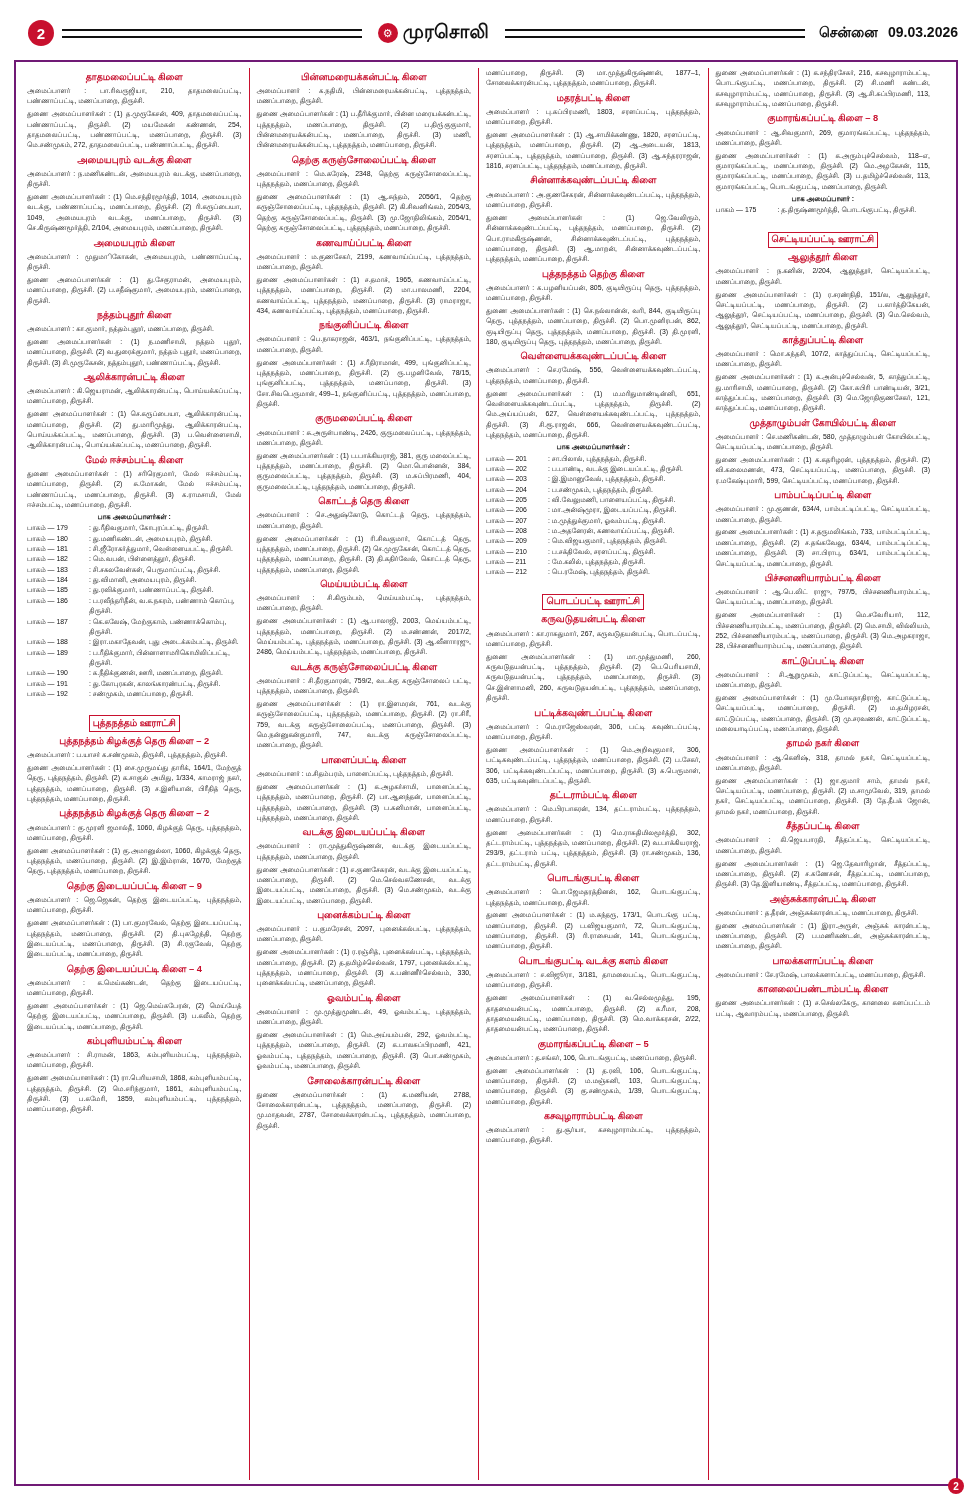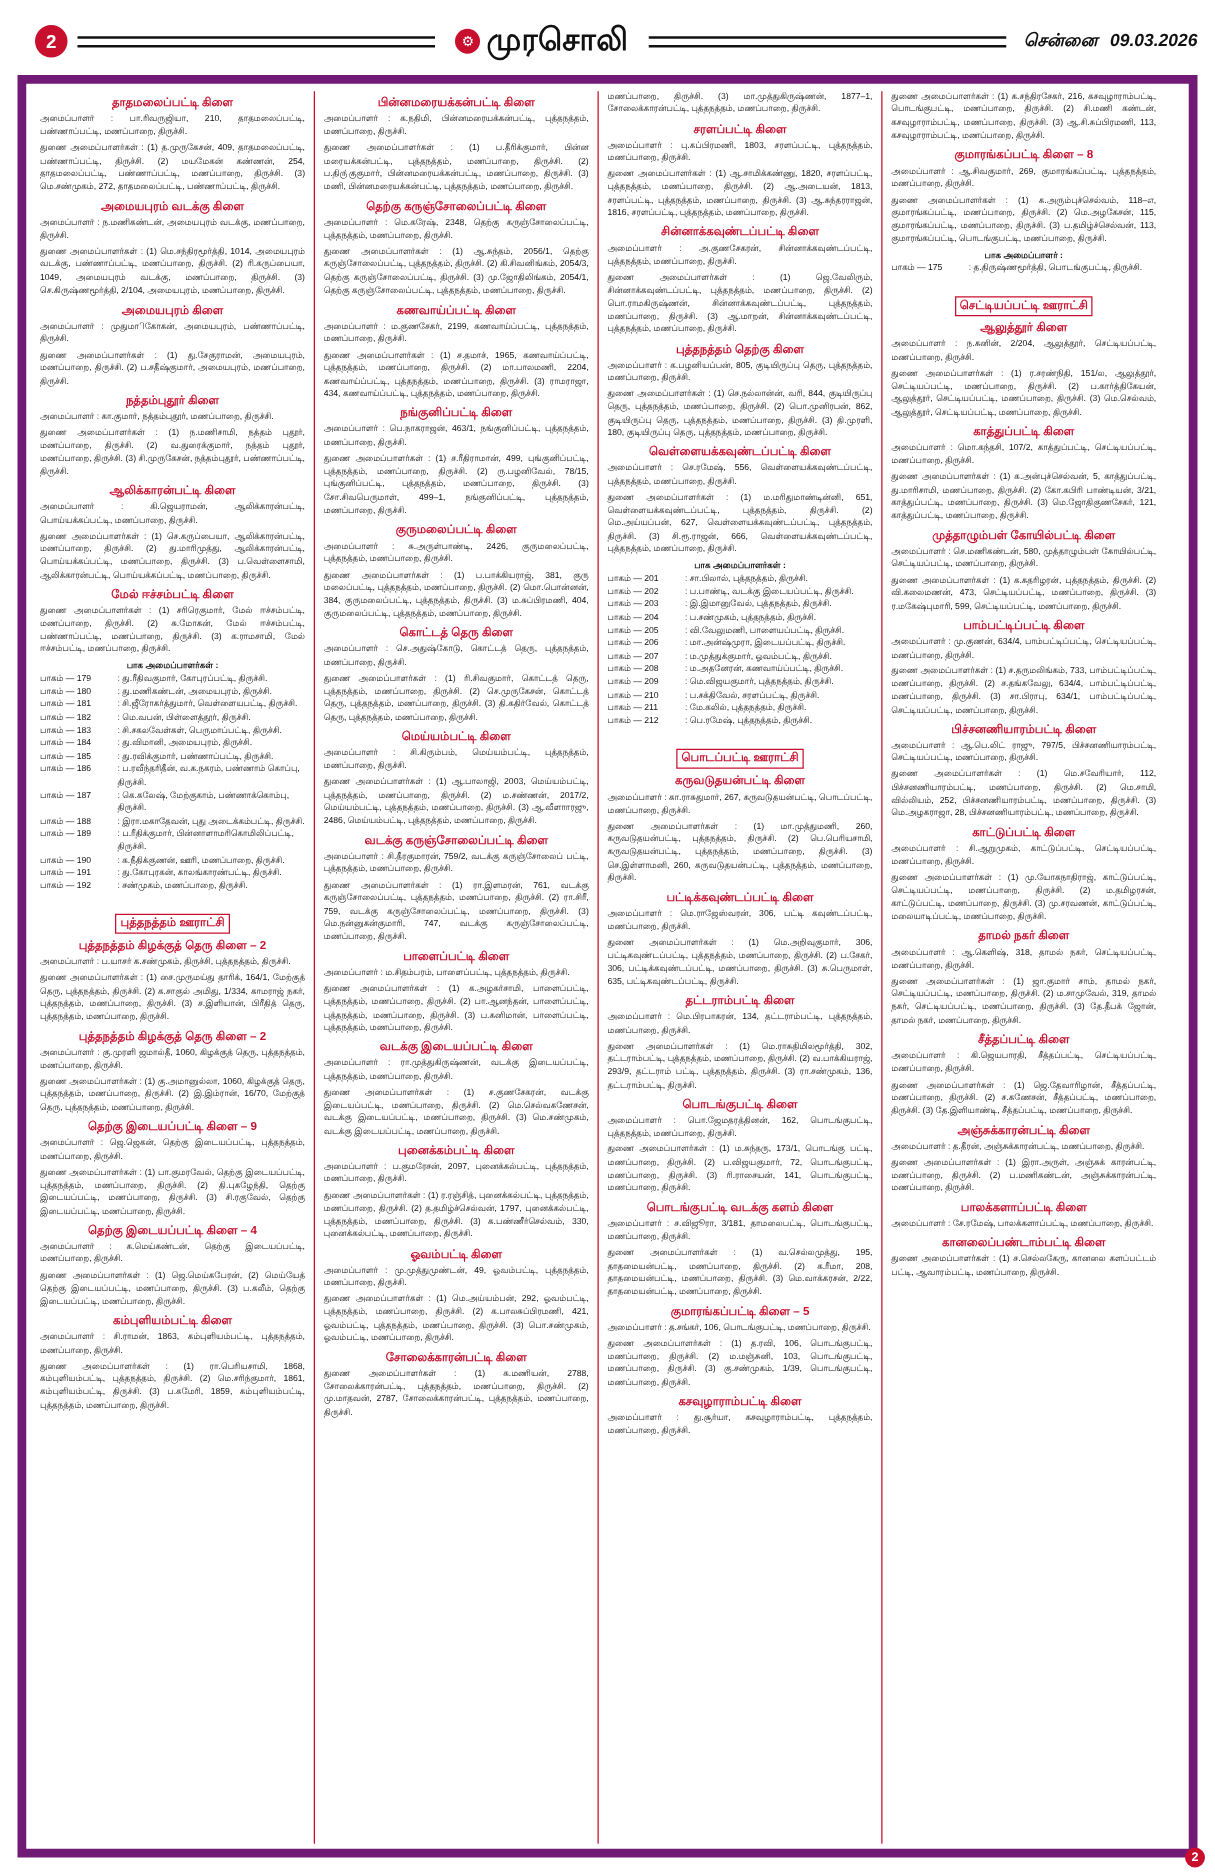--- a/index.html
+++ b/index.html
@@ -45,38 +45,37 @@
     display: flex; align-items: center; gap: 5px;
     padding: 0 8px;
   }
   .nameplate .emblem {
     width: 20px; height: 20px; border-radius: 50%;
     background: #c8102e;
     display: flex; align-items: center; justify-content: center;
     color: #fff; font-size: 11px;
   }
   .nameplate .title {
-    font-size: 25px; font-weight: bold; color: #111;
+    font-size: 19px; font-weight: bold; color: #111;
     letter-spacing: .2px;
   }
   .edition {
     flex: 0 0 auto;
     font-size: 14px; font-weight: bold; color: #111;
     padding-left: 6px;
     white-space: nowrap;
-    font-style: italic;
   }
   .edition .city { margin-right: 10px; }
 
   
   .frame {
     position: absolute;
     left: 14px; right: 14px;
     top: 60px; bottom: 14px;
-    border: 7px solid #701a75;
+    border: 2px solid #701a75;
     padding: 6px 19px 4px 4px;
   }
   .cols {
     display: flex;
     height: 100%;
   }
   .col {
     flex: 1 1 0;
     padding: 0 7px;
     overflow: hidden;
@@ -284,21 +283,21 @@
           <div class="para">அமைப்பாளர் : ப.குமரேசன், 2097, புனைக்கல்பட்டி, புத்தநத்தம், மணப்பாறை, திருச்சி.</div>
           <div class="para">துணை அமைப்பாளர்கள் : (1) ர.ரஞ்சித், புனைக்கல்பட்டி, புத்தநத்தம், மணப்பாறை, திருச்சி. (2) த.தமிழ்ச்செல்வன், 1797, புனைக்கல்பட்டி, புத்தநத்தம், மணப்பாறை, திருச்சி. (3) க.பண்ணீர்செல்வம், 330, புனைக்கல்பட்டி, மணப்பாறை, திருச்சி.</div>
           <div class="head">ஓவம்பட்டி கிளை</div>
           <div class="para">அமைப்பாளர் : மு.முத்துமுண்டன், 49, ஓவம்பட்டி, புத்தநத்தம், மணப்பாறை, திருச்சி.</div>
           <div class="para">துணை அமைப்பாளர்கள் : (1) மெ.அய்யம்பன், 292, ஓவம்பட்டி, புத்தநத்தம், மணப்பாறை, திருச்சி. (2) க.பாலசுப்பிரமணி, 421, ஓவம்பட்டி, புத்தநத்தம், மணப்பாறை, திருச்சி. (3) பொ.சண்முகம், ஓவம்பட்டி, மணப்பாறை, திருச்சி.</div>
           <div class="head">சோலைக்காரன்பட்டி கிளை</div>
           <div class="para">துணை அமைப்பாளர்கள் : (1) க.மணியன், 2788, சோலைக்காரன்பட்டி, புத்தநத்தம், மணப்பாறை, திருச்சி. (2) மு.மாதவன், 2787, சோலைக்காரன்பட்டி, புத்தநத்தம், மணப்பாறை, திருச்சி.</div>
         </div>
         <div class="col">
           <div class="para">மணப்பாறை, திருச்சி. (3) மா.முத்துகிருஷ்ணன், 1877–1, சோலைக்காரன்பட்டி, புத்தநத்தம், மணப்பாறை, திருச்சி.</div>
-          <div class="head">சரளப்பட்டி கிளை</div>
+          <div class="head">மதரத்பட்டி கிளை</div>
           <div class="para">அமைப்பாளர் : பு.கப்பிரமணி, 1803, சரளப்பட்டி, புத்தநத்தம், மணப்பாறை, திருச்சி.</div>
           <div class="para">துணை அமைப்பாளர்கள் : (1) ஆ.சாமிக்கண்ணு, 1820, சரளப்பட்டி, புத்தநத்தம், மணப்பாறை, திருச்சி. (2) ஆ.அடையன், 1813, சரளப்பட்டி, புத்தநத்தம், மணப்பாறை, திருச்சி. (3) ஆ.சுந்தரராஜன், 1816, சரளப்பட்டி, புத்தநத்தம், மணப்பாறை, திருச்சி.</div>
           <div class="head">சின்னாக்கவுண்டப்பட்டி கிளை</div>
           <div class="para">அமைப்பாளர் : அ.குணசேகரன், சின்னாக்கவுண்டப்பட்டி, புத்தநத்தம், மணப்பாறை, திருச்சி.</div>
           <div class="para">துணை அமைப்பாளர்கள் : (1) ஜெ.வேலிரும், சின்னாக்கவுண்டப்பட்டி, புத்தநத்தம், மணப்பாறை, திருச்சி. (2) பொ.ராமகிருஷ்ணன், சின்னாக்கவுண்டப்பட்டி, புத்தநத்தம், மணப்பாறை, திருச்சி. (3) ஆ.மாறன், சின்னாக்கவுண்டப்பட்டி, புத்தநத்தம், மணப்பாறை, திருச்சி.</div>
           <div class="head">புத்தநத்தம் தெற்கு கிளை</div>
           <div class="para">அமைப்பாளர் : க.பழனியப்பன், 805, குடியிருப்பு தெரு, புத்தநத்தம், மணப்பாறை, திருச்சி.</div>
           <div class="para">துணை அமைப்பாளர்கள் : (1) செ.நல்லான்ன், வரி, 844, குடியிருப்பு தெரு, புத்தநத்தம், மணப்பாறை, திருச்சி. (2) பொ.முனிரபன், 862, குடியிருப்பு தெரு, புத்தநத்தம், மணப்பாறை, திருச்சி. (3) தி.முரளி, 180, குடியிருப்பு தெரு, புத்தநத்தம், மணப்பாறை, திருச்சி.</div>
           <div class="head">வெள்ளையக்கவுண்டப்பட்டி கிளை</div>
           <div class="para">அமைப்பாளர் : செ.ரமேஷ், 556, வெள்ளையக்கவுண்டப்பட்டி, புத்தநத்தம், மணப்பாறை, திருச்சி.</div>

